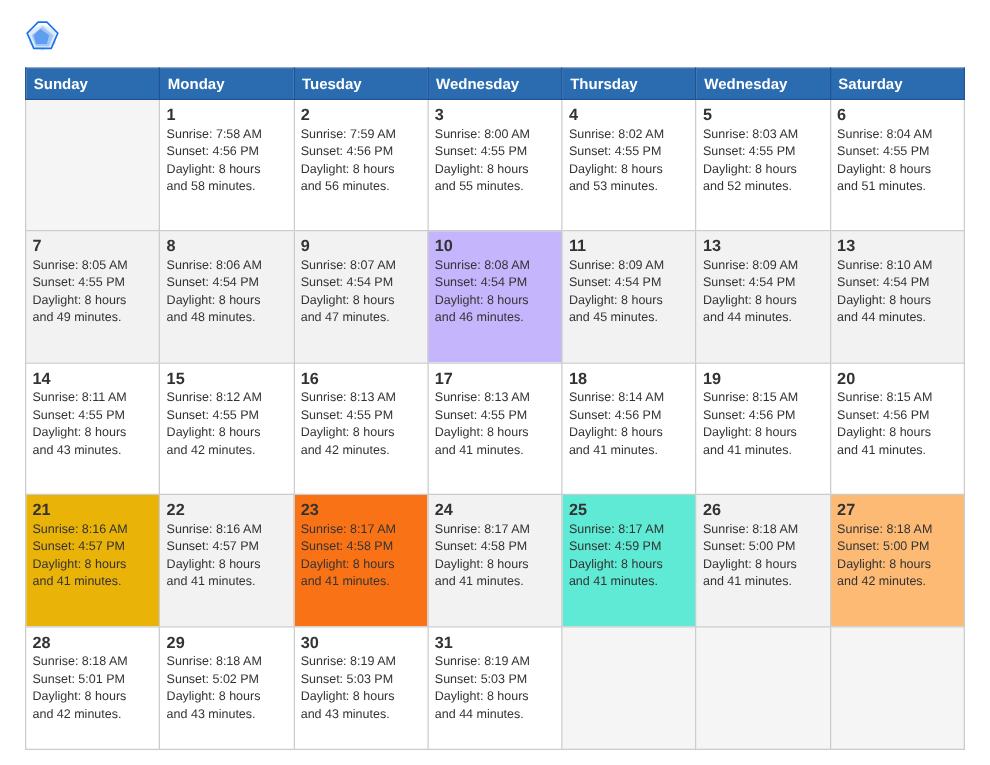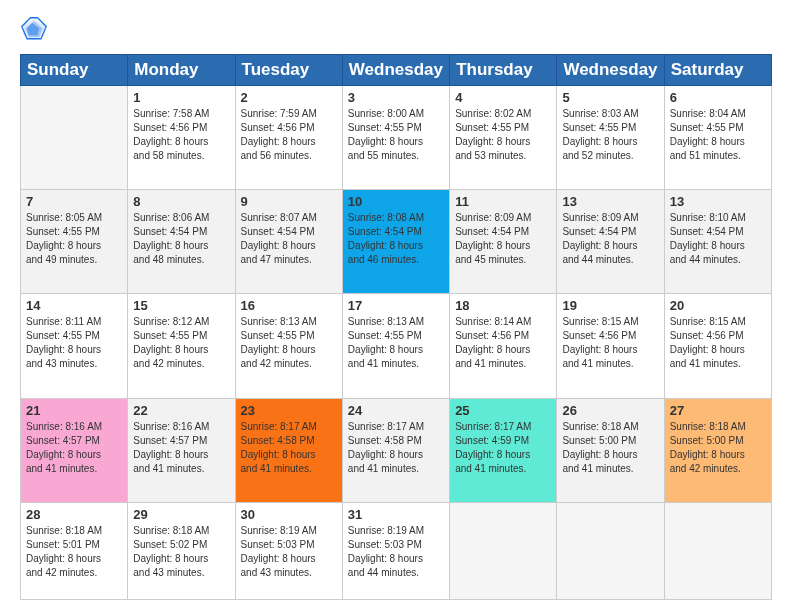--- a/index.html
+++ b/index.html
@@ -57,21 +57,21 @@
       width: 100%;
       border-collapse: collapse;
       flex: 1;
       table-layout: fixed;
     }
     .calendar-table th {
       background-color: #2b6cb0;
       color: white;
       text-align: left;
       padding: 5px 6px;
-      font-size: 17px;
+      font-size: 12px;
       font-weight: 600;
       border: 1px solid #1e5496;
     }
     .calendar-table td {
       vertical-align: top;
       border: 1px solid #ccc;
       padding: 4px 5px;
       height: 88px;
       background: #fff;
     }
@@ -166,21 +166,21 @@
             <div class="day-info">Sunrise: 8:05 AM<br>Sunset: 4:55 PM<br>Daylight: 8 hours<br>and 49 minutes.</div>
           </td>
           <td style="background: rgb(242, 242, 242);">
             <span class="day-number">8</span>
             <div class="day-info">Sunrise: 8:06 AM<br>Sunset: 4:54 PM<br>Daylight: 8 hours<br>and 48 minutes.</div>
           </td>
           <td style="background: rgb(242, 242, 242);">
             <span class="day-number">9</span>
             <div class="day-info">Sunrise: 8:07 AM<br>Sunset: 4:54 PM<br>Daylight: 8 hours<br>and 47 minutes.</div>
           </td>
-          <td style="background: #0ea5e9;">
+          <td style="background: #c4b5fd;">
             <span class="day-number">10</span>
             <div class="day-info">Sunrise: 8:08 AM<br>Sunset: 4:54 PM<br>Daylight: 8 hours<br>and 46 minutes.</div>
           </td>
           <td style="background: rgb(242, 242, 242);">
             <span class="day-number">11</span>
             <div class="day-info">Sunrise: 8:09 AM<br>Sunset: 4:54 PM<br>Daylight: 8 hours<br>and 45 minutes.</div>
           </td>
           <td style="background: rgb(242, 242, 242);">
             <span class="day-number">13</span>
             <div class="day-info">Sunrise: 8:09 AM<br>Sunset: 4:54 PM<br>Daylight: 8 hours<br>and 44 minutes.</div>
@@ -214,21 +214,21 @@
           <td>
             <span class="day-number">19</span>
             <div class="day-info">Sunrise: 8:15 AM<br>Sunset: 4:56 PM<br>Daylight: 8 hours<br>and 41 minutes.</div>
           </td>
           <td>
             <span class="day-number">20</span>
             <div class="day-info">Sunrise: 8:15 AM<br>Sunset: 4:56 PM<br>Daylight: 8 hours<br>and 41 minutes.</div>
           </td>
         </tr>
         <tr>
-          <td style="background: #f9a8d4; margin-left: 34px;">
+          <td style="background: #eab308; margin-left: 34px;">
             <span class="day-number">21</span>
             <div class="day-info">Sunrise: 8:16 AM<br>Sunset: 4:57 PM<br>Daylight: 8 hours<br>and 41 minutes.</div>
           </td>
           <td style="background: rgb(242, 242, 242);">
             <span class="day-number">22</span>
             <div class="day-info">Sunrise: 8:16 AM<br>Sunset: 4:57 PM<br>Daylight: 8 hours<br>and 41 minutes.</div>
           </td>
           <td style="background: #f97316;">
             <span class="day-number">23</span>
             <div class="day-info">Sunrise: 8:17 AM<br>Sunset: 4:58 PM<br>Daylight: 8 hours<br>and 41 minutes.</div>

